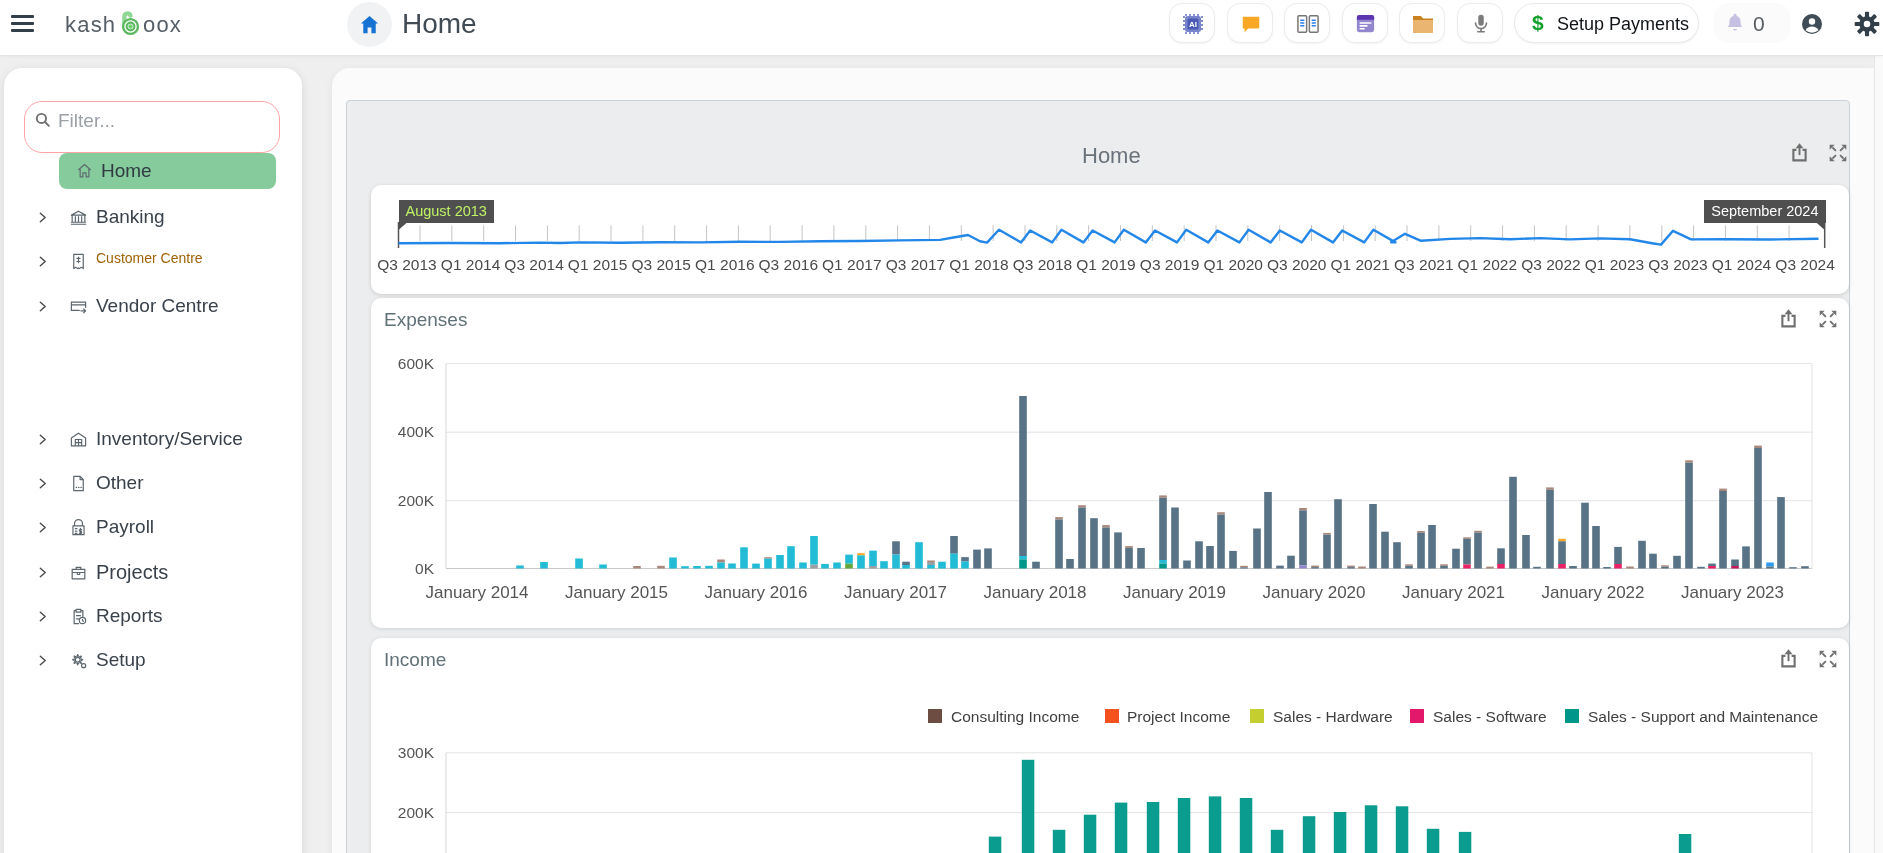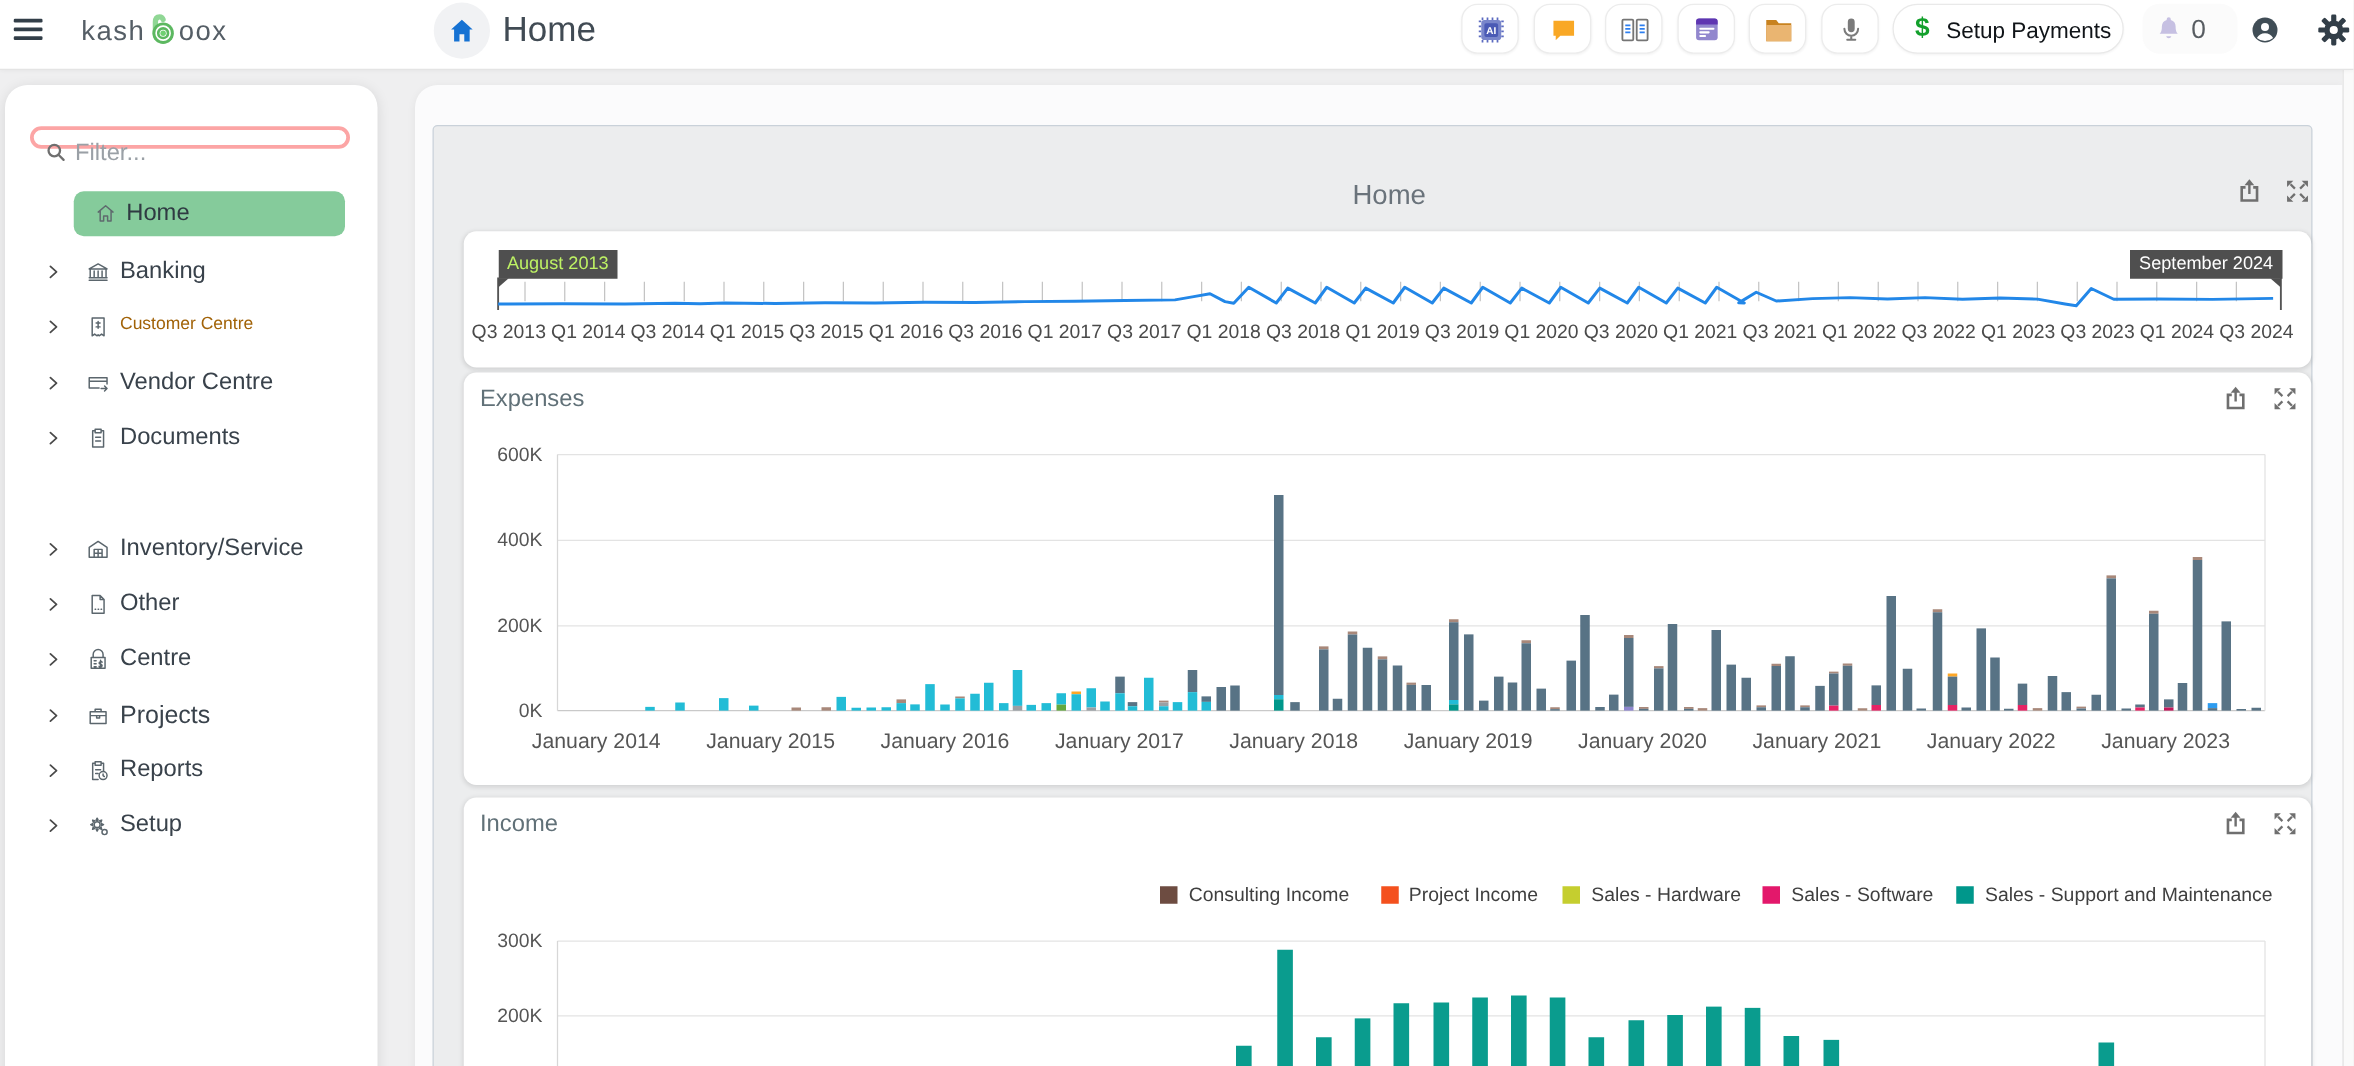--- a/index.html
+++ b/index.html
@@ -97,21 +97,21 @@
         <rect x="10.1" y="0.6" width="3.8" height="5.4" rx="1" transform="rotate(180,12,12)"></rect>
         <rect x="10.1" y="0.6" width="3.8" height="5.4" rx="1" transform="rotate(225,12,12)"></rect>
         <rect x="10.1" y="0.6" width="3.8" height="5.4" rx="1" transform="rotate(270,12,12)"></rect>
         <rect x="10.1" y="0.6" width="3.8" height="5.4" rx="1" transform="rotate(315,12,12)"></rect>
       </g>
       <circle cx="12" cy="12" r="7.1" fill="#323e48"></circle>
       <circle cx="12" cy="12" r="3" fill="#fff"></circle>
     </svg>
 </div>
 <div style="position:absolute;left:4px;top:68px;width:298px;height:800px;background:#fff;border-radius:18px 18px 0 0;box-shadow:0 2px 10px rgba(0,0,0,.10)">
-  <div style="position:absolute;left:20px;top:33px;width:256px;height:18px;border:3px solid #fca5a5;border-radius:18px;background:#fff">
+  <div style="position:absolute;left:20px;top:33px;width:256px;height:52px;border:1px solid #fca5a5;border-radius:18px;background:#fff">
     <svg width="17" height="17" viewBox="0 0 24 24" style="position:absolute;left:9px;top:9px">
       <circle cx="10.5" cy="10.5" r="6.5" fill="none" stroke="#6f6f6f" stroke-width="2.6"></circle>
       <path d="M15.5 15.5 L21 21" stroke="#6f6f6f" stroke-width="2.6" stroke-linecap="round"></path>
       </svg>
     <div style="position:absolute;left:33px;top:8px;font-size:19px;color:#9aa0a6">Filter...</div>
   </div>
   <div style="position:absolute;left:55px;top:85px;width:217px;height:36px;background:#85cb9b;border-radius:8px">
     <div style="position:absolute;left:16px;top:8px"><svg width="19" height="19" viewBox="0 0 24 24">
           <path fill="none" stroke="#5f6a6e" stroke-width="1.5" stroke-linecap="round" stroke-linejoin="round" d="M4.5 11 L12 4.5 L19.5 11 M6.5 9.5 V20 H10 V15 H14 V20 H17.5 V9.5"></path>
         </svg></div>
@@ -138,29 +138,20 @@
 </div>
       <div style="position:absolute;left:0;top:216px;width:100%;height:44px">
 <svg width="13" height="13" viewBox="0 0 24 24" style="position:absolute;left:32px;top:16px">
           <path d="M8 4 L17 12 L8 20" fill="none" stroke="#4a4a4a" stroke-width="2.6" stroke-linecap="round" stroke-linejoin="round"></path>
         </svg>
 <div style="position:absolute;left:65px;top:13px"><svg width="19" height="19" viewBox="0 0 24 24">
             <path fill="none" stroke="#5b666d" stroke-width="1.5" stroke-linecap="round" stroke-linejoin="round" d="M3 6.5 H21 V13 M3 6.5 V17 H13 M3 10 H21 M15 17.5 H21 M18.5 15 L21 17.5 L18.5 20"></path>
           </svg></div>
 <div style="position:absolute;left:92px;top:11px;font-size:19px;color:#39424b">Vendor Centre</div>
 </div>
-      <div style="position:absolute;left:0;top:260px;width:100%;height:44px">
-<svg width="13" height="13" viewBox="0 0 24 24" style="position:absolute;left:32px;top:16px">
-          <path d="M8 4 L17 12 L8 20" fill="none" stroke="#4a4a4a" stroke-width="2.6" stroke-linecap="round" stroke-linejoin="round"></path>
-        </svg>
-<div style="position:absolute;left:65px;top:13px"><svg width="19" height="19" viewBox="0 0 24 24">
-            <path fill="none" stroke="#5b666d" stroke-width="1.5" stroke-linecap="round" stroke-linejoin="round" d="M9 4.5 H6.5 V21 H17.5 V4.5 H15 M9 3 H15 V6.5 H9 Z M9.5 11 H14.5 M9.5 15 H14.5"></path>
-          </svg></div>
-<div style="position:absolute;left:92px;top:11px;font-size:19px;color:#39424b">Documents</div>
-</div>
       <div style="position:absolute;left:0;top:349px;width:100%;height:44px">
 <svg width="13" height="13" viewBox="0 0 24 24" style="position:absolute;left:32px;top:16px">
           <path d="M8 4 L17 12 L8 20" fill="none" stroke="#4a4a4a" stroke-width="2.6" stroke-linecap="round" stroke-linejoin="round"></path>
         </svg>
 <div style="position:absolute;left:65px;top:13px"><svg width="19" height="19" viewBox="0 0 24 24">
             <path fill="none" stroke="#5b666d" stroke-width="1.5" stroke-linecap="round" stroke-linejoin="round" d="M3 10 L12 4 L21 10 V20 H3 Z M8 20 V12 H16 V20 M8 16 H16 M12 12 V20"></path>
           </svg></div>
 <div style="position:absolute;left:92px;top:11px;font-size:19px;color:#39424b">Inventory/Service</div>
 </div>
       <div style="position:absolute;left:0;top:393px;width:100%;height:44px">
@@ -172,21 +163,21 @@
           </svg></div>
 <div style="position:absolute;left:92px;top:11px;font-size:19px;color:#39424b">Other</div>
 </div>
       <div style="position:absolute;left:0;top:437px;width:100%;height:44px">
 <svg width="13" height="13" viewBox="0 0 24 24" style="position:absolute;left:32px;top:16px">
           <path d="M8 4 L17 12 L8 20" fill="none" stroke="#4a4a4a" stroke-width="2.6" stroke-linecap="round" stroke-linejoin="round"></path>
         </svg>
 <div style="position:absolute;left:65px;top:13px"><svg width="19" height="19" viewBox="0 0 24 24">
             <path fill="none" stroke="#5b666d" stroke-width="1.5" stroke-linecap="round" stroke-linejoin="round" d="M7 10 V7 a5 5 0 0 1 10 0 V10 M5 10 H19 V21 H5 Z M8 13.5 H10 M8 16.5 H10 M8 19.5 H10 M14.5 13 V20 M13 19 c0 1 3 1 3 -0.8 c0 -1.7 -3 -0.8 -3 -2.5 C13 14 16 14 16 15"></path>
           </svg></div>
-<div style="position:absolute;left:92px;top:11px;font-size:19px;color:#39424b">Centre</div>
+<div style="position:absolute;left:92px;top:11px;font-size:19px;color:#39424b">Payroll</div>
 </div>
       <div style="position:absolute;left:0;top:482px;width:100%;height:44px">
 <svg width="13" height="13" viewBox="0 0 24 24" style="position:absolute;left:32px;top:16px">
           <path d="M8 4 L17 12 L8 20" fill="none" stroke="#4a4a4a" stroke-width="2.6" stroke-linecap="round" stroke-linejoin="round"></path>
         </svg>
 <div style="position:absolute;left:65px;top:13px"><svg width="19" height="19" viewBox="0 0 24 24">
             <path fill="none" stroke="#5b666d" stroke-width="1.5" stroke-linecap="round" stroke-linejoin="round" d="M4 8 H20 V20 H4 Z M9 8 V5.5 H15 V8 M4 12 H20 M10.5 12 V14.5 H13.5 V12"></path>
           </svg></div>
 <div style="position:absolute;left:92px;top:11px;font-size:20px;color:#39424b">Projects</div>
 </div>

